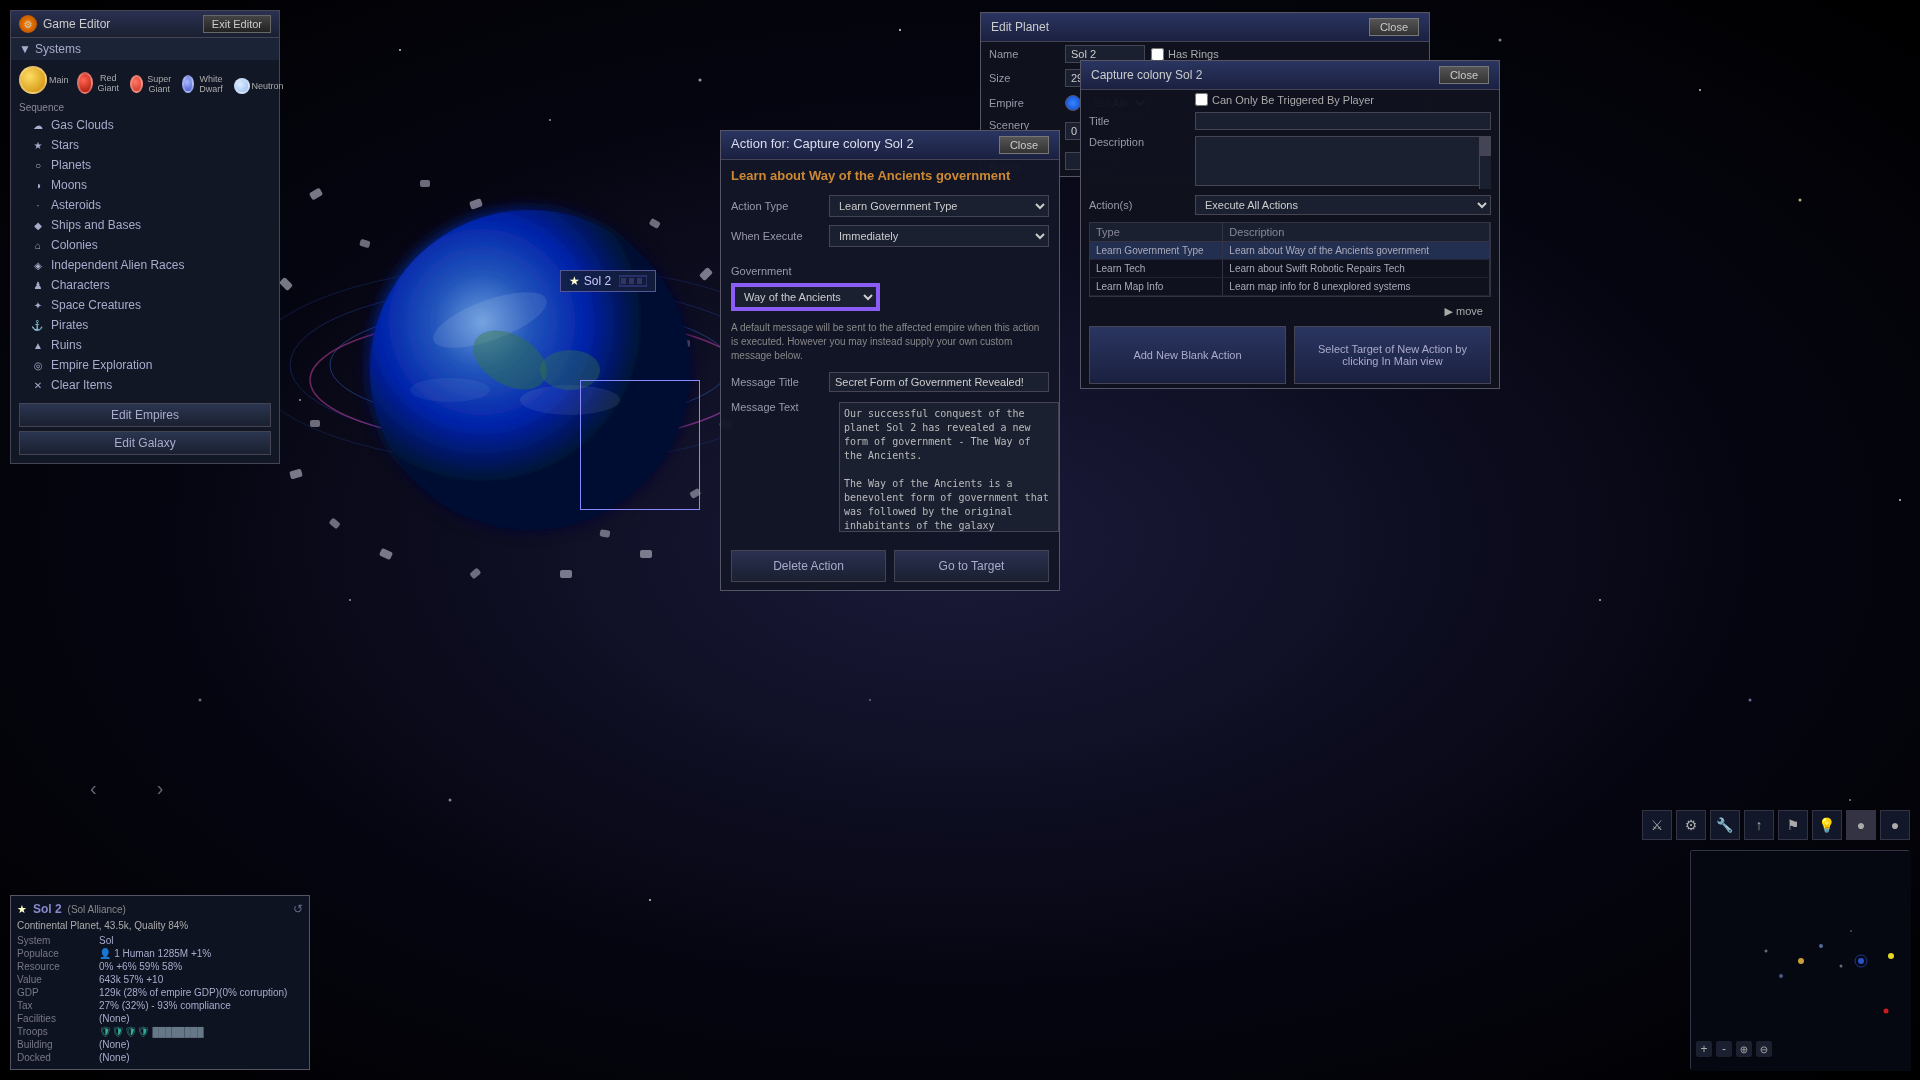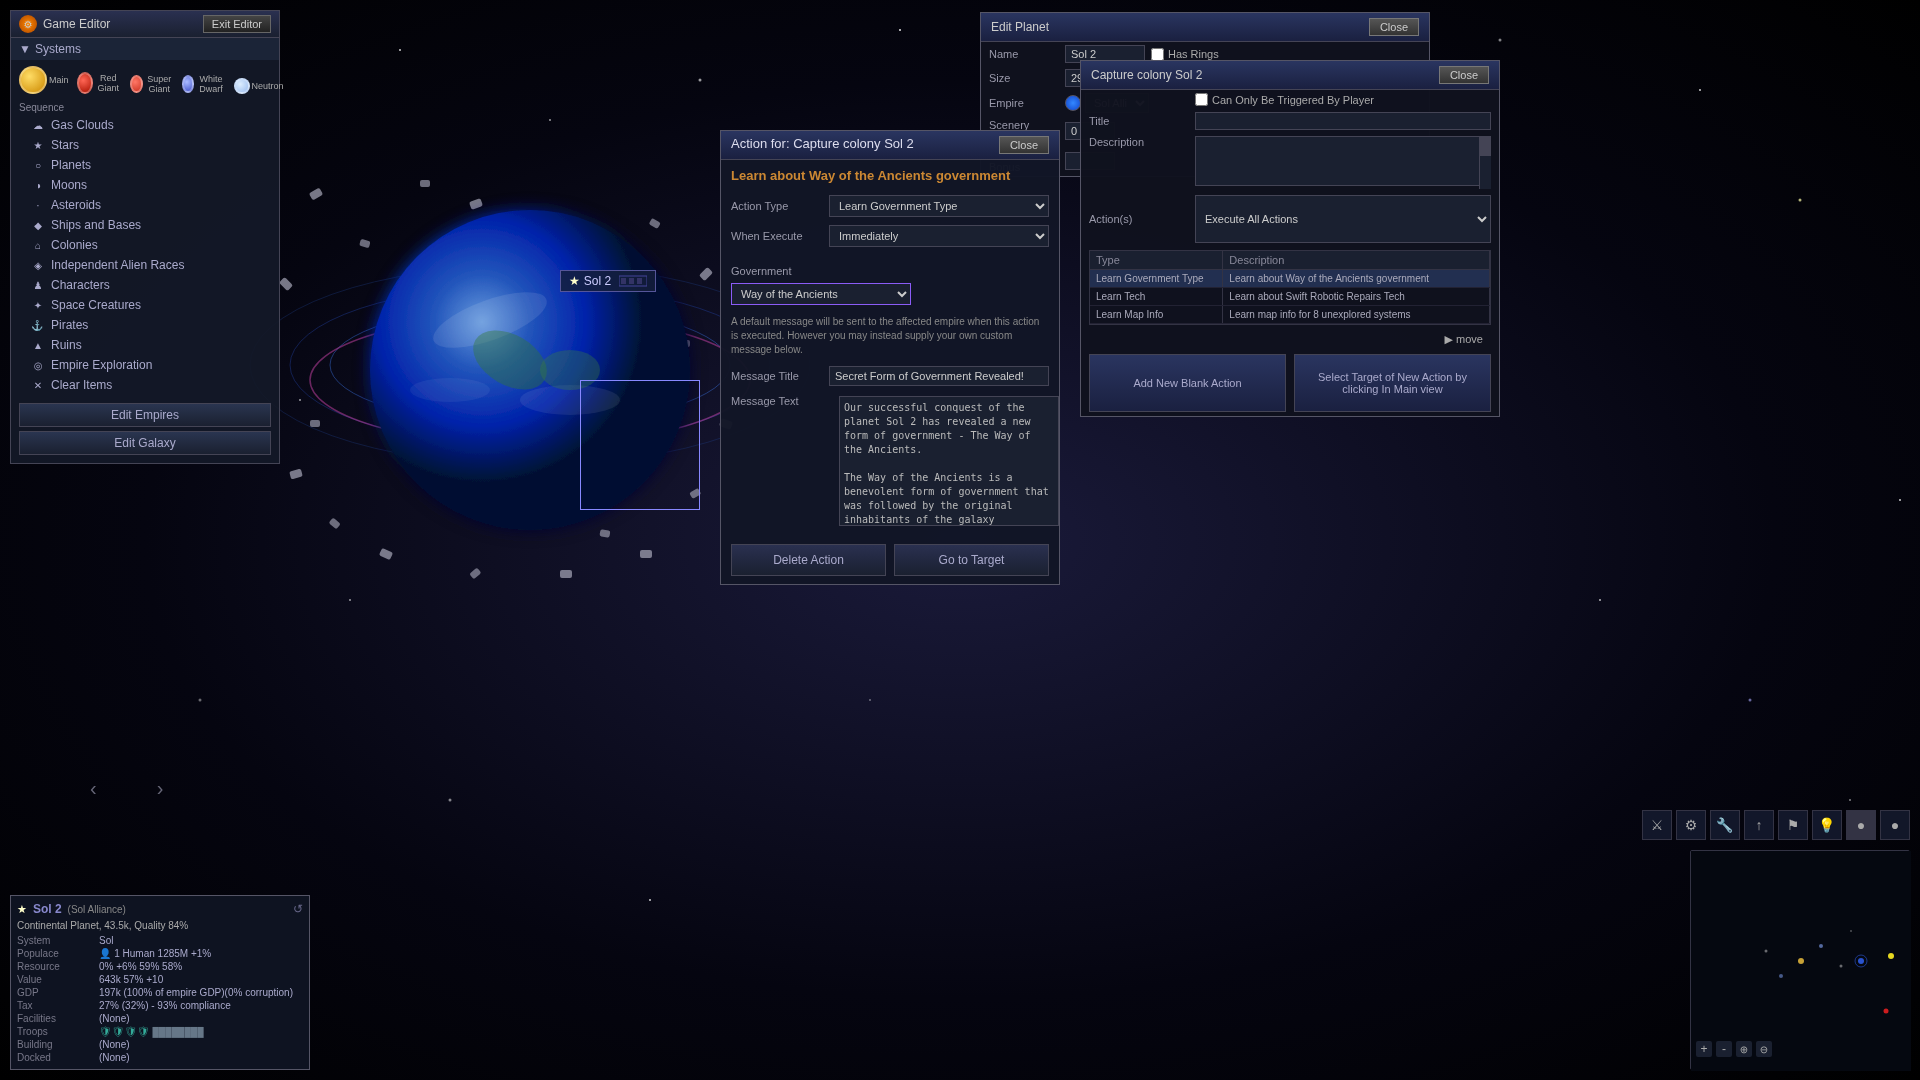--- a/index.html
+++ b/index.html
@@ -270,25 +270,25 @@
       font-size: 11px;
       padding: 4px 10px 2px;
     }
 
     .gov-select-row {
       padding: 4px 10px;
     }
 
     .gov-select {
       background: #1a2030;
-      border: 1px solid #8b5cf6;
+      border: 4px solid #8b5cf6;
       color: #ccc;
       padding: 3px 5px;
       font-size: 11px;
-      width: 180px;
+      width: 149px;
     }
 
     .message-hint {
       padding: 6px 10px;
       font-size: 10px;
       color: #888;
       line-height: 1.4;
     }
 
     .msg-title-row {
@@ -495,21 +495,21 @@
       align-items: center;
       padding: 3px 8px;
       gap: 6px;
     }
 
     .cp-actions-select {
       flex: 1;
       background: #1a2030;
       border: 1px solid #445;
       color: #ccc;
-      padding: 16px 5px;
+      padding: 2px 5px;
       font-size: 11px;
     }
 
     .cp-big-btn {
       background: linear-gradient(to bottom, #2a3560, #1a2040);
       border: 1px solid #445;
       color: #aac;
       padding: 16px 8px;
       cursor: pointer;
       font-size: 11px;
@@ -839,21 +839,21 @@
     <span class="info-value">
       <span>0% +6% 59% 58%</span>
     </span>
     <span class="info-label">Value</span>
     <span class="info-value">
       <span>643k</span>
       <span>57%</span>
       <span>+10</span>
     </span>
     <span class="info-label">GDP</span>
-    <span class="info-value">197k (100% of empire GDP)(0% corruption)</span>
+    <span class="info-value">129k (28% of empire GDP)(0% corruption)</span>
     <span class="info-label">Tax</span>
     <span class="info-value">27% (32%) - 93% compliance</span>
     <span class="info-label">Facilities</span>
     <span class="info-value">(None)</span>
     <span class="info-label">Troops</span>
     <span class="info-value">
       <span style="color:#3a9;">🛡🛡🛡🛡</span>
       <span style="font-size:9px;color:#678;">████████</span>
     </span>
     <span class="info-label">Building</span>

